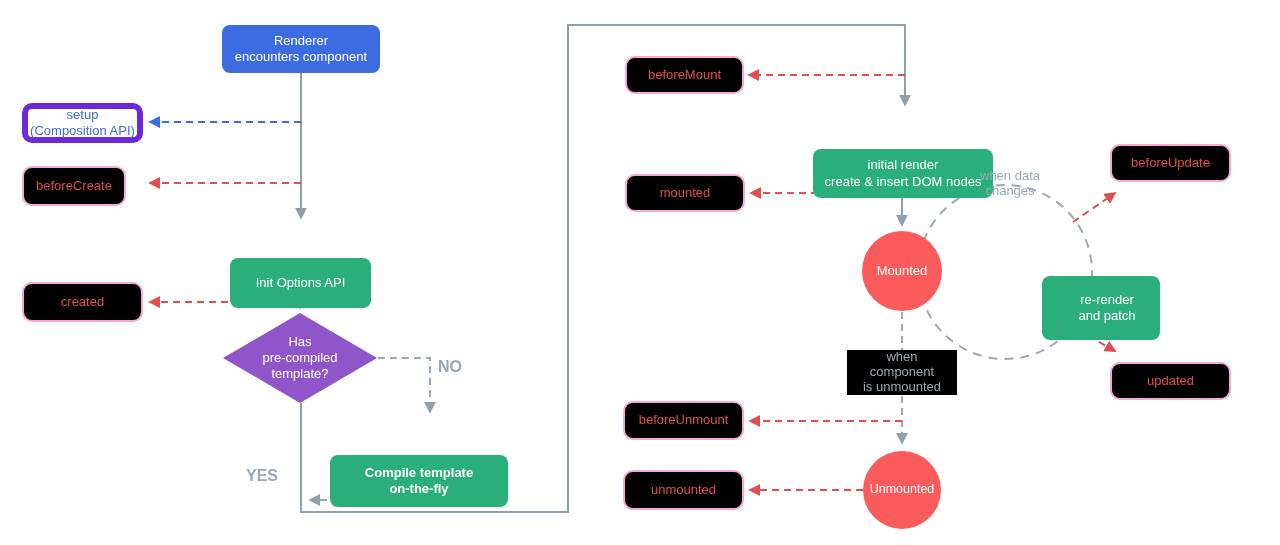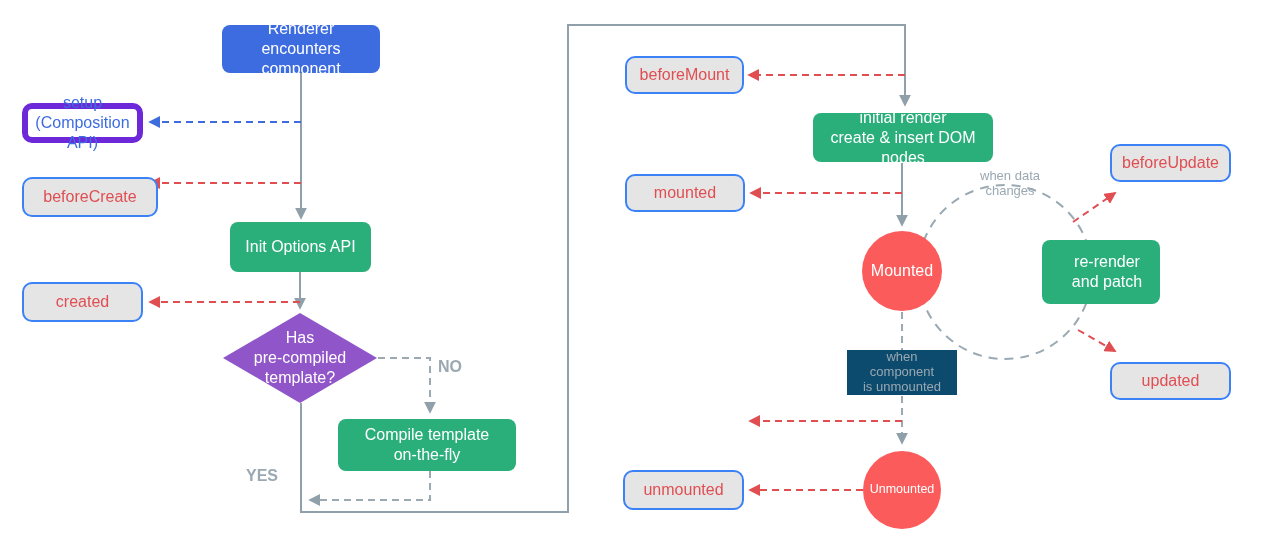--- a/index.html
+++ b/index.html
@@ -20,27 +20,27 @@
   .node {
     position: absolute;
     z-index: 2;
     box-sizing: border-box;
     display: flex;
     align-items: center;
     justify-content: center;
     text-align: center;
     white-space: pre-line;
     border-radius: 8px;
-    font-size: 16px;
+    font-size: 13px;
     line-height: 1.25;
   }
   .fill-blue   { background: #3d6ce0; color: #ffffff; }
-  .fill-green  { background: #2aaf7b; color: #ffffff; }
+  .fill-green  { background: #2aaf7b; color: #ffffff; margin-top: 36px; }
   .outline-blue  { background: #ffffff; border: 6px solid #6d28d9; color: #3d6ce0; border-radius: 10px; }
-  .outline-red   { background: #e5e5e5; border: 2px solid #3b82f6; color: #e04e52; border-radius: 10px; }
+  .outline-red   { background: #000000; border: 2px solid #f9a8d4; color: #e04e52; border-radius: 10px; }
   .circle-red {
     background: #fc5b5b; color: #ffffff;
     border-radius: 50%;
   }
   .diamond-label {
     background: transparent;
     color: #ffffff;
     z-index: 3;
   }
   .edge-label {
@@ -52,21 +52,21 @@
   }
   .note-label {
     position: absolute;
     z-index: 3;
     color: #9aa8b2;
     font-size: 13px;
     line-height: 1.15;
     text-align: center;
     white-space: pre-line;
   }
-  .note-masked { background: #0c4a6e; z-index: 3; }
+  .note-masked { background: #000000; z-index: 3; }
 </style>
 </head>
 <body>
 
 <div class="stage">
 
   <svg class="wires" viewBox="0 0 1280 545" xmlns="http://www.w3.org/2000/svg">
     <defs>
       <marker id="ag" viewBox="0 0 10 10" refX="8.5" refY="5" markerWidth="6" markerHeight="6" orient="auto">
         <path d="M0,0 L10,5 L0,10 Z" fill="#8fa0ab"></path>
@@ -102,49 +102,50 @@
 
     <polygon points="300,313 377,358 300,403 223,358" fill="#9055c8"></polygon>
   </svg>
 
   <div class="node fill-blue" style="left:222px; top:25px; width:158px; height:48px;">Renderer
 encounters component</div>
 
   <div class="node outline-blue" style="left:22px; top:103px; width:121px; height:40px;">setup
 (Composition API)</div>
 
-  <div class="node outline-red" style="left:22px; top:177px; width:136px; height:40px;">beforeCreate</div>
+  <div class="node outline-red" style="left:22px; top:166px; width:104px; height:40px;">beforeCreate</div>
 
   <div class="node fill-green" style="left:230px; top:222px; width:141px; height:50px;">Init Options API</div>
 
   <div class="node outline-red" style="left:22px; top:282px; width:121px; height:40px;">created</div>
 
   <div class="node diamond-label" style="left:222px; top:313px; width:156px; height:90px;">Has
 pre-compiled
 template?</div>
 
-  <div class="node fill-green" style="left:338px; top:419px; width:178px; height:52px;">Compile template
+  <div class="node fill-green" style="left:330px; top:419px; width:178px; height:52px;font-weight:bold;">Compile template
 on-the-fly</div>
 
   <div class="node outline-red" style="left:625px; top:56px; width:119px; height:38px;">beforeMount</div>
 
   <div class="node fill-green" style="left:813px; top:113px; width:180px; height:49px;">initial render
 create &amp; insert DOM nodes</div>
 
   <div class="node outline-red" style="left:625px; top:174px; width:120px; height:38px;">mounted</div>
 
   <div class="node circle-red" style="left:862px; top:231px; width:80px; height:80px;">Mounted</div>
 
   <div class="node outline-red" style="left:1110px; top:144px; width:121px; height:38px;">beforeUpdate</div>
 
   <div class="node fill-green" style="left:1042px; top:240px; width:118px; height:64px;padding-left:12px;">re-render
 and patch</div>
 
   <div class="node outline-red" style="left:1110px; top:362px; width:121px; height:38px;">updated</div>
 
+  <div class="node outline-red" style="left:623px; top:401px; width:121px; height:39px;">beforeUnmount</div>
 
   <div class="node circle-red" style="left:863px; top:451px; width:78px; height:78px; font-size:12.5px;">Unmounted</div>
 
   <div class="node outline-red" style="left:623px; top:470px; width:121px; height:40px;">unmounted</div>
 
   <div class="edge-label" style="left:438px; top:358px;">NO</div>
 
   <div class="edge-label" style="left:246px; top:467px;text-align:center;">YES</div>
 
   <div class="note-label" style="left:955px; top:169px; width:110px;">when data

